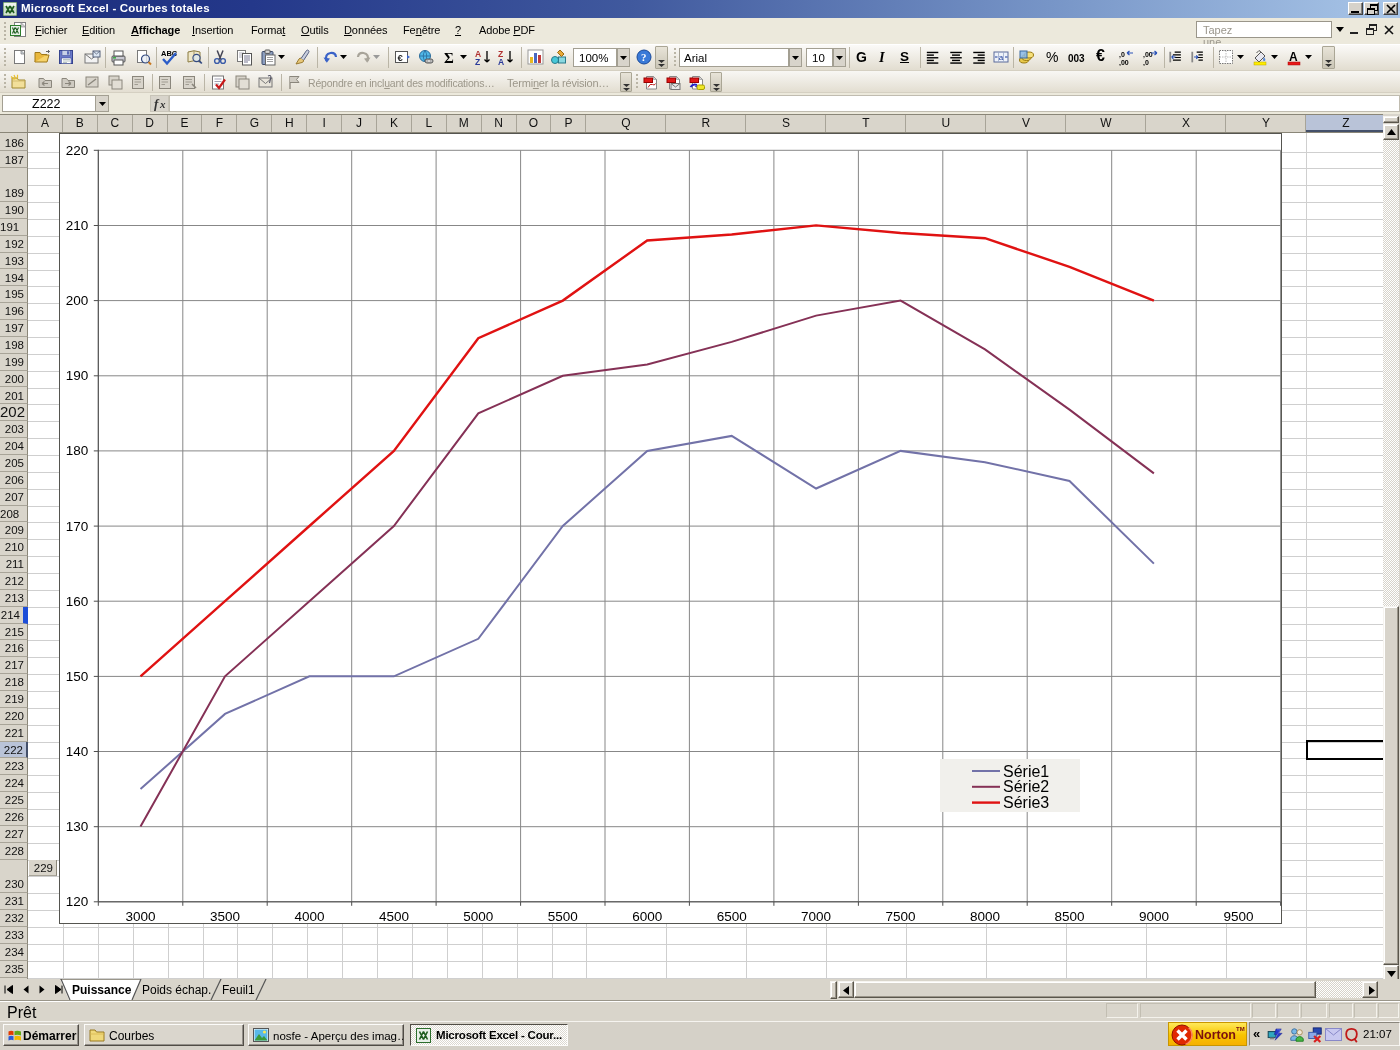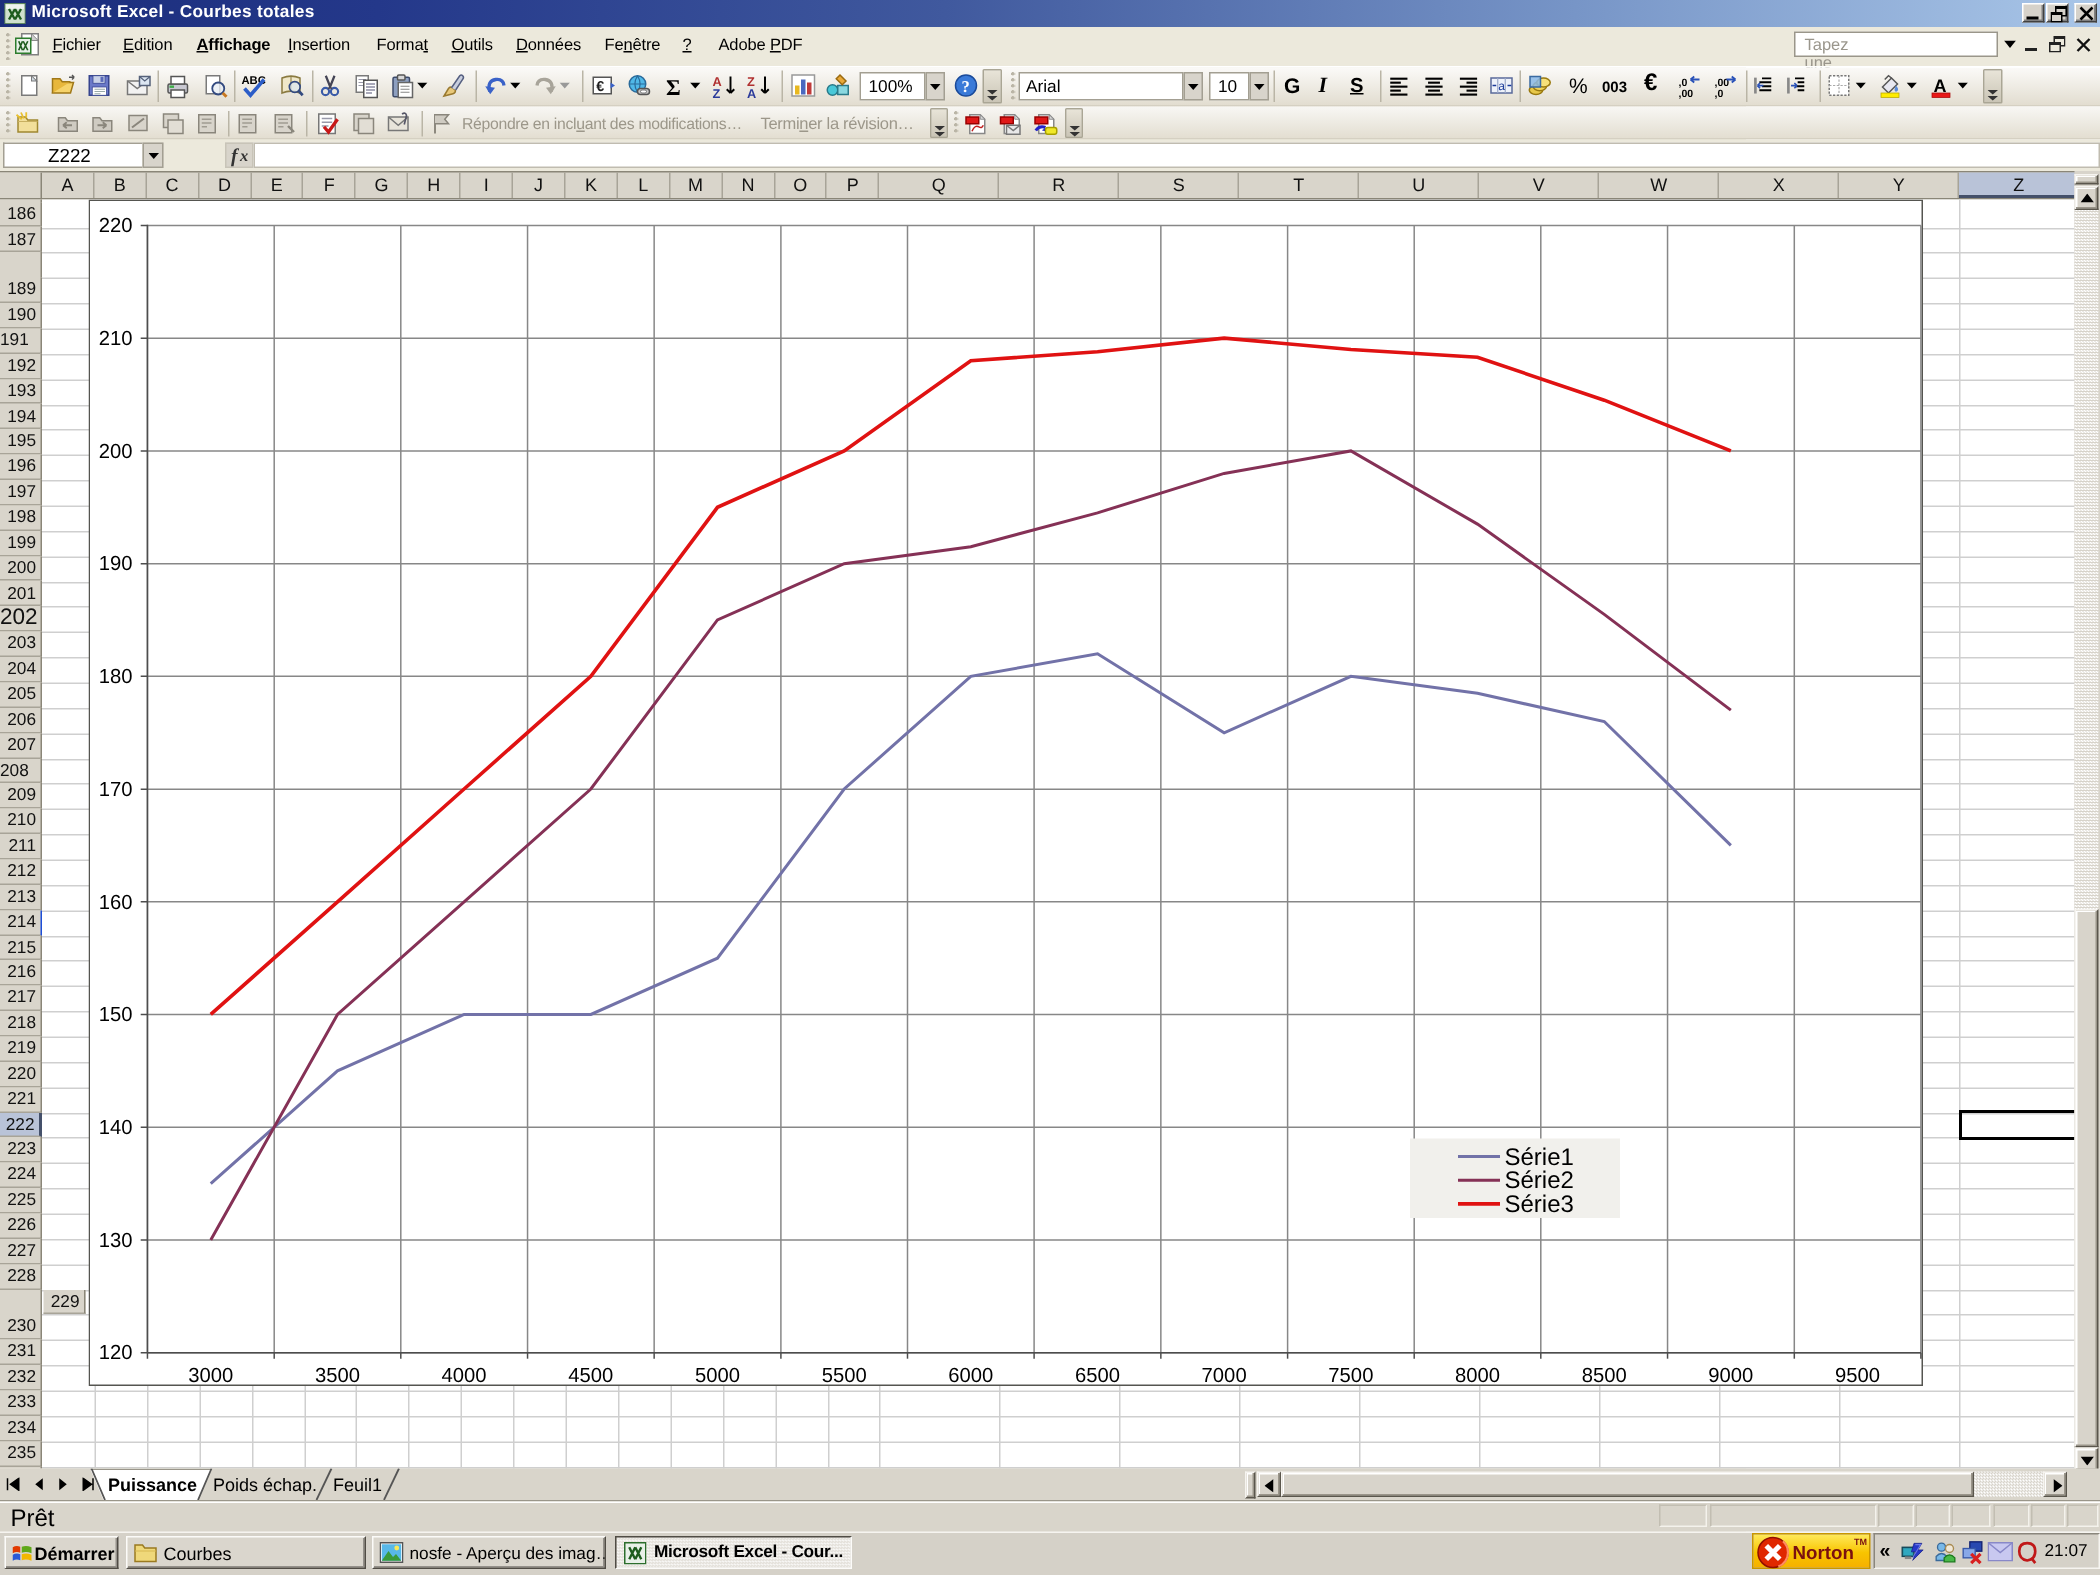--- a/index.html
+++ b/index.html
@@ -567,21 +567,21 @@
 <div class="abs" style="left:0;top:438.1px;width:28px;height:16.86px;background:#d9d5cb;border-right:1px solid #8a8678;border-bottom:1px solid #a8a498;font-size:11.5px;color:#111;text-align:right;padding-right:3px;line-height:16.9px;">204</div>
 <div class="abs" style="left:0;top:454.9px;width:28px;height:16.86px;background:#d9d5cb;border-right:1px solid #8a8678;border-bottom:1px solid #a8a498;font-size:11.5px;color:#111;text-align:right;padding-right:3px;line-height:16.9px;">205</div>
 <div class="abs" style="left:0;top:471.8px;width:28px;height:16.86px;background:#d9d5cb;border-right:1px solid #8a8678;border-bottom:1px solid #a8a498;font-size:11.5px;color:#111;text-align:right;padding-right:3px;line-height:16.9px;">206</div>
 <div class="abs" style="left:0;top:488.7px;width:28px;height:16.86px;background:#d9d5cb;border-right:1px solid #8a8678;border-bottom:1px solid #a8a498;font-size:11.5px;color:#111;text-align:right;padding-right:3px;line-height:16.9px;">207</div>
 <div class="abs" style="left:0;top:505.5px;width:28px;height:16.86px;background:#d9d5cb;border-right:1px solid #8a8678;border-bottom:1px solid #a8a498;font-size:11.5px;color:#111;text-align:right;padding-right:20px;line-height:16.9px;">208</div>
 <div class="abs" style="left:0;top:522.4px;width:28px;height:16.86px;background:#d9d5cb;border-right:1px solid #8a8678;border-bottom:1px solid #a8a498;font-size:11.5px;color:#111;text-align:right;padding-right:3px;line-height:16.9px;">209</div>
 <div class="abs" style="left:0;top:539.2px;width:28px;height:16.86px;background:#d9d5cb;border-right:1px solid #8a8678;border-bottom:1px solid #a8a498;font-size:11.5px;color:#111;text-align:right;padding-right:3px;line-height:16.9px;">210</div>
 <div class="abs" style="left:0;top:556.1px;width:28px;height:16.86px;background:#d9d5cb;border-right:1px solid #8a8678;border-bottom:1px solid #a8a498;font-size:11.5px;color:#111;text-align:right;padding-right:3px;line-height:16.9px;">211</div>
 <div class="abs" style="left:0;top:573.0px;width:28px;height:16.86px;background:#d9d5cb;border-right:1px solid #8a8678;border-bottom:1px solid #a8a498;font-size:11.5px;color:#111;text-align:right;padding-right:3px;line-height:16.9px;">212</div>
 <div class="abs" style="left:0;top:589.8px;width:28px;height:16.86px;background:#d9d5cb;border-right:1px solid #8a8678;border-bottom:1px solid #a8a498;font-size:11.5px;color:#111;text-align:right;padding-right:3px;line-height:16.9px;">213</div>
-<div class="abs" style="left:0;top:606.7px;width:28px;height:16.86px;background:#d9d5cb;border-right:1px solid #1d4ed8;border-bottom:1px solid #a8a498;font-size:11.5px;color:#111;text-align:right;padding-right:3px;line-height:16.9px;">214</div>
+<div class="abs" style="left:0;top:606.7px;width:28px;height:16.86px;background:#d9d5cb;border-right:5px solid #1d4ed8;border-bottom:1px solid #a8a498;font-size:11.5px;color:#111;text-align:right;padding-right:3px;line-height:16.9px;">214</div>
 <div class="abs" style="left:0;top:623.5px;width:28px;height:16.86px;background:#d9d5cb;border-right:1px solid #8a8678;border-bottom:1px solid #a8a498;font-size:11.5px;color:#111;text-align:right;padding-right:3px;line-height:16.9px;">215</div>
 <div class="abs" style="left:0;top:640.4px;width:28px;height:16.86px;background:#d9d5cb;border-right:1px solid #8a8678;border-bottom:1px solid #a8a498;font-size:11.5px;color:#111;text-align:right;padding-right:3px;line-height:16.9px;">216</div>
 <div class="abs" style="left:0;top:657.3px;width:28px;height:16.86px;background:#d9d5cb;border-right:1px solid #8a8678;border-bottom:1px solid #a8a498;font-size:11.5px;color:#111;text-align:right;padding-right:3px;line-height:16.9px;">217</div>
 <div class="abs" style="left:0;top:674.1px;width:28px;height:16.86px;background:#d9d5cb;border-right:1px solid #8a8678;border-bottom:1px solid #a8a498;font-size:11.5px;color:#111;text-align:right;padding-right:3px;line-height:16.9px;">218</div>
 <div class="abs" style="left:0;top:691.0px;width:28px;height:16.86px;background:#d9d5cb;border-right:1px solid #8a8678;border-bottom:1px solid #a8a498;font-size:11.5px;color:#111;text-align:right;padding-right:3px;line-height:16.9px;">219</div>
 <div class="abs" style="left:0;top:707.8px;width:28px;height:16.86px;background:#d9d5cb;border-right:1px solid #8a8678;border-bottom:1px solid #a8a498;font-size:11.5px;color:#111;text-align:right;padding-right:3px;line-height:16.9px;">220</div>
 <div class="abs" style="left:0;top:724.7px;width:28px;height:16.86px;background:#d9d5cb;border-right:1px solid #8a8678;border-bottom:1px solid #a8a498;font-size:11.5px;color:#111;text-align:right;padding-right:3px;line-height:16.9px;">221</div>
 <div class="abs" style="left:0;top:741.6px;width:28px;height:16.86px;background:#b9c3d8;border-right:2px solid #44506a;border-bottom:1px solid #a8a498;font-size:11.5px;color:#111;text-align:right;padding-right:3px;line-height:16.9px;">222</div>
 <div class="abs" style="left:0;top:758.4px;width:28px;height:16.86px;background:#d9d5cb;border-right:1px solid #8a8678;border-bottom:1px solid #a8a498;font-size:11.5px;color:#111;text-align:right;padding-right:3px;line-height:16.9px;">223</div>
 <div class="abs" style="left:0;top:775.3px;width:28px;height:16.86px;background:#d9d5cb;border-right:1px solid #8a8678;border-bottom:1px solid #a8a498;font-size:11.5px;color:#111;text-align:right;padding-right:3px;line-height:16.9px;">224</div>

